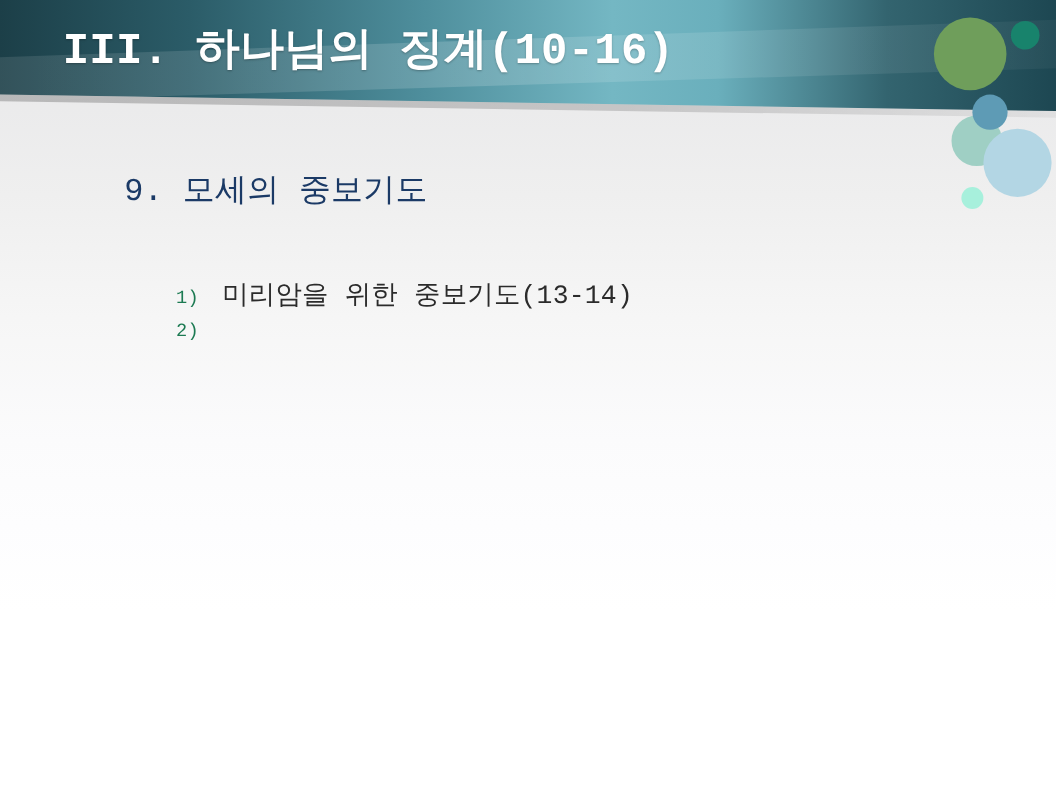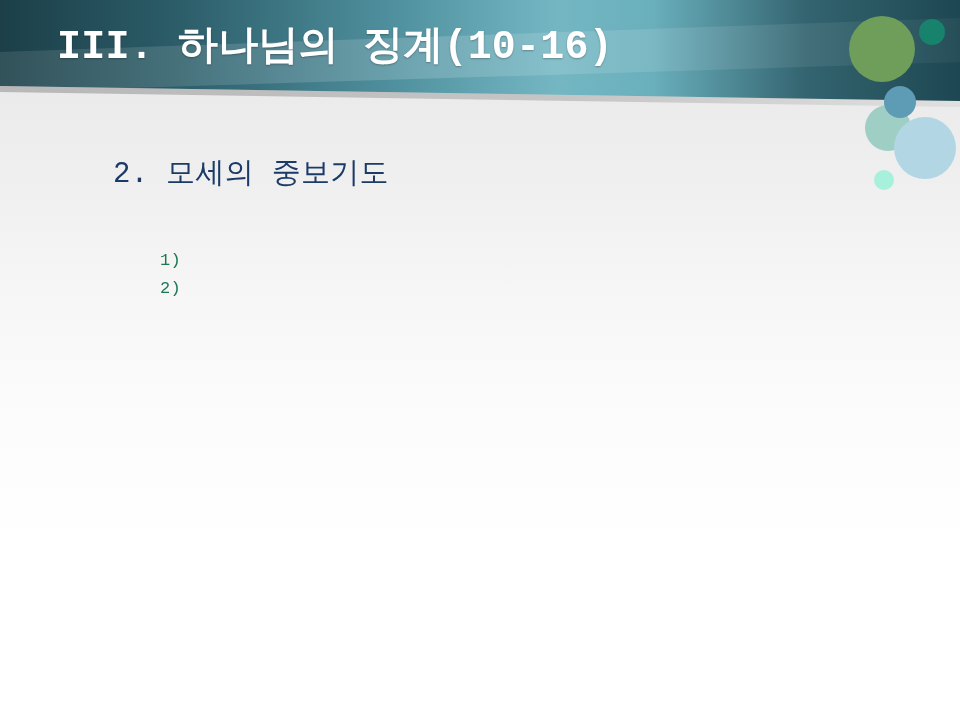--- a/index.html
+++ b/index.html
@@ -161,25 +161,26 @@
     <circle cx="882" cy="49" r="33" fill="#6f9e5b"></circle>
     <circle cx="932" cy="32" r="13" fill="#18836c"></circle>
     <circle cx="888" cy="128" r="23" fill="#9fcfc4"></circle>
     <circle cx="925" cy="148" r="31" fill="#b3d6e4"></circle>
     <circle cx="900" cy="102" r="16" fill="#5e9bb5"></circle>
     <circle cx="884" cy="180" r="10" fill="#a7f0dc"></circle>
   </svg>
 
   <div class="content">
 
-    <h2 class="subtitle">2. 모세의 중보기도</h2>
+    <h2 class="subtitle">9. 모세의 중보기도</h2>
 
     <ul class="bullet-list">
       <li class="bullet-item">
         <span class="bullet-marker">1)</span>
+        <span class="bullet-text">미리암을 위한 중보기도(13-14)</span>
       </li>
       <li class="bullet-item">
         <span class="bullet-marker">2)</span>
       </li>
     </ul>
 
   </div>
 </div>
 
 </body></html>

